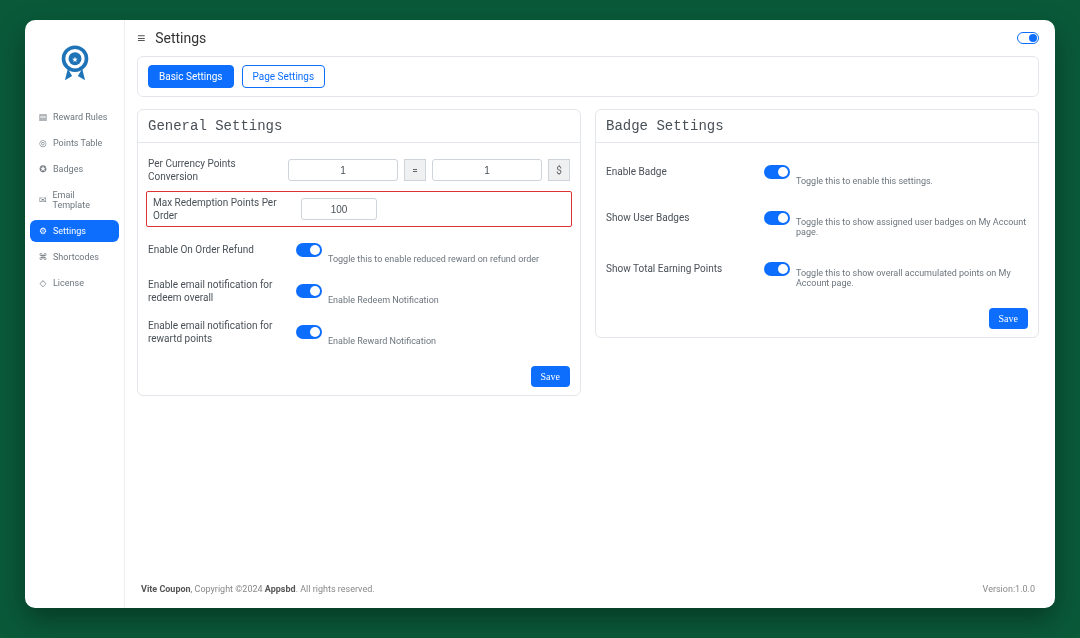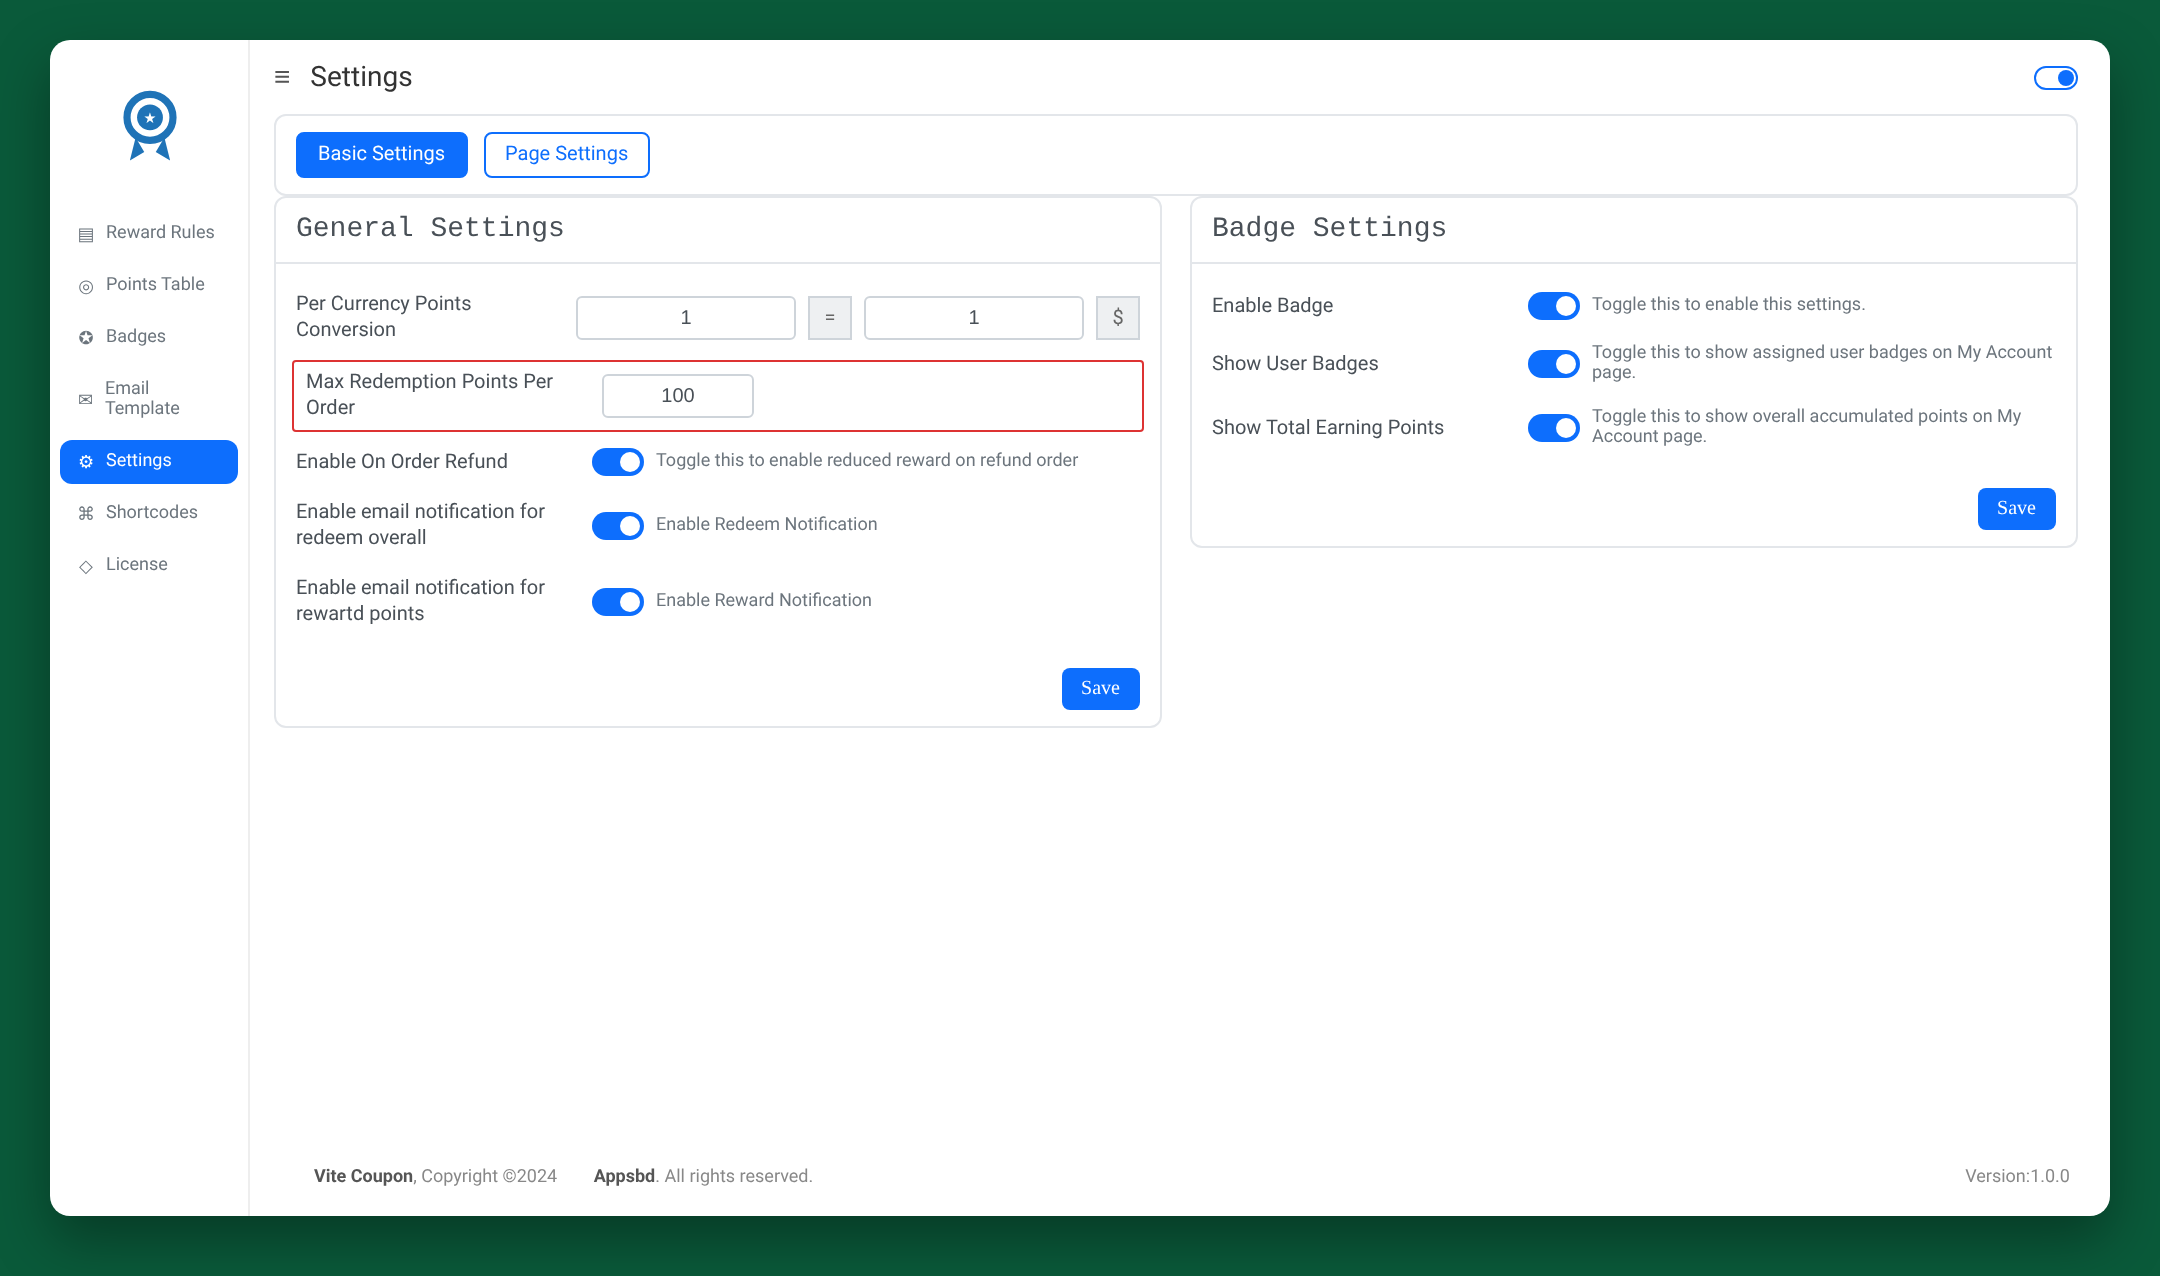--- a/index.html
+++ b/index.html
@@ -52,21 +52,21 @@
     width:22px; height:12px; border-radius:7px; border:1px solid #0d6efd;
     position:relative; cursor:pointer; background:#fff;
   }
   .theme-toggle::after {
     content:""; position:absolute; right:1px; top:1px; width:8px; height:8px;
     background:#0d6efd; border-radius:50%;
   }
   .content { padding: 0 16px 10px 12px; flex:1; display:flex; flex-direction:column; }
   .tabbar {
     border:1px solid #e3e6ea; border-radius:6px; padding:8px 10px;
-    display:flex; gap:8px; 
+    display:flex; gap:8px; margin-bottom:12px;
   }
   .tab {
     font-size:10px; padding:5px 10px; border-radius:4px; cursor:pointer;
     border:1px solid #0d6efd; color:#0d6efd; background:#fff;
   }
   .tab.active { background:#0d6efd; color:#fff; }
   .panels { display:flex; gap:14px; align-items:flex-start; }
   .card {
     border:1px solid #e3e6ea; border-radius:6px; background:#fff;
     flex:1; min-width:0;
@@ -99,34 +99,34 @@
     background:#eef0f2; color:#666; font-size:10px;
   }
   .toggle {
     width:26px; height:14px; border-radius:8px; background:#0d6efd; position:relative; cursor:pointer;
     flex-shrink:0;
   }
   .toggle::after {
     content:""; position:absolute; top:2px; right:2px; width:10px; height:10px;
     background:#fff; border-radius:50%;
   }
-  .desc { font-size:9px; color:#6c757d; }
+  .desc { font-size:9px; color:#6c757d;margin-top:19px; }
   .card-footer { padding:8px 10px; display:flex; justify-content:flex-end; border-top:0; }
   .save-btn {
     background:#0d6efd; color:#fff; border:none; border-radius:4px;
     font-size:10px; padding:5px 10px; cursor:pointer;font-family:Liberation Serif, serif;
   }
   .right-card .label { width:150px; }
   .footer {
     margin-top:auto;
     padding: 10px 4px 4px 4px;
     display:flex; justify-content:space-between; align-items:center;
     font-size:9px; color:#888;
   }
-  .footer b { color:#555;margin-left:16px; }
+  .footer b { color:#555; }
 </style>
 </head>
 <body>
 
 <div class="window">
   <aside class="sidebar">
     <div class="logo-wrap">
       <svg class="logo" viewBox="0 0 64 64">
         <circle cx="32" cy="26" r="16" fill="none" stroke="#1f73b7" stroke-width="5"></circle>
         <circle cx="32" cy="26" r="9" fill="#1f73b7"></circle>

